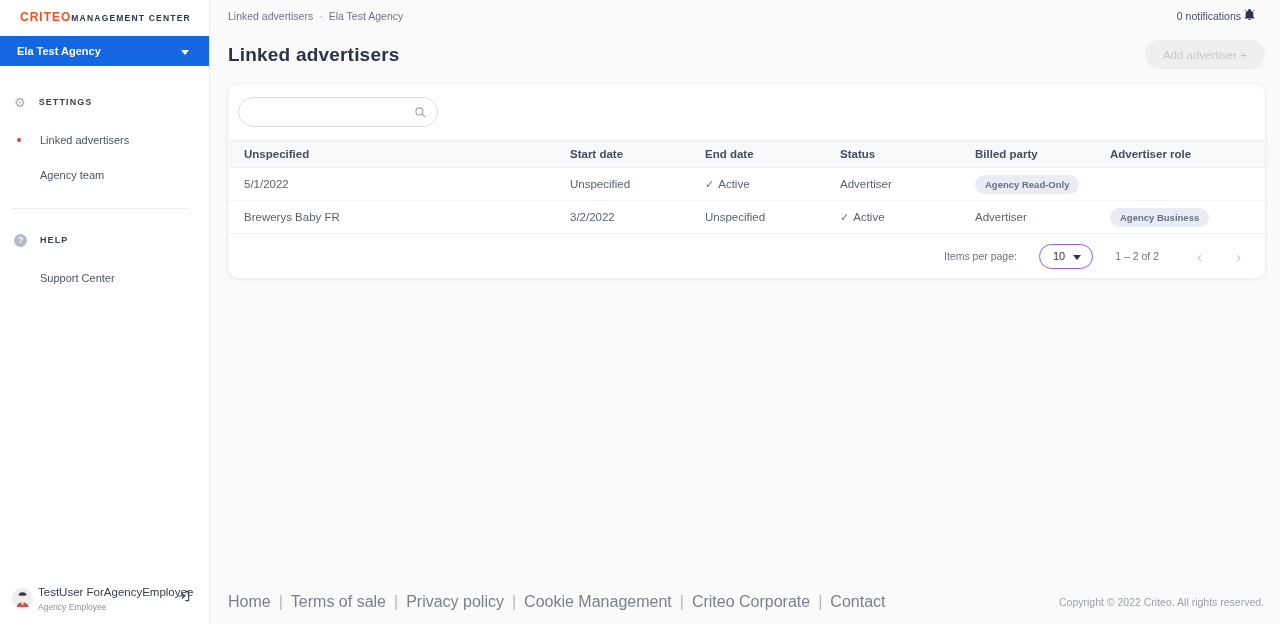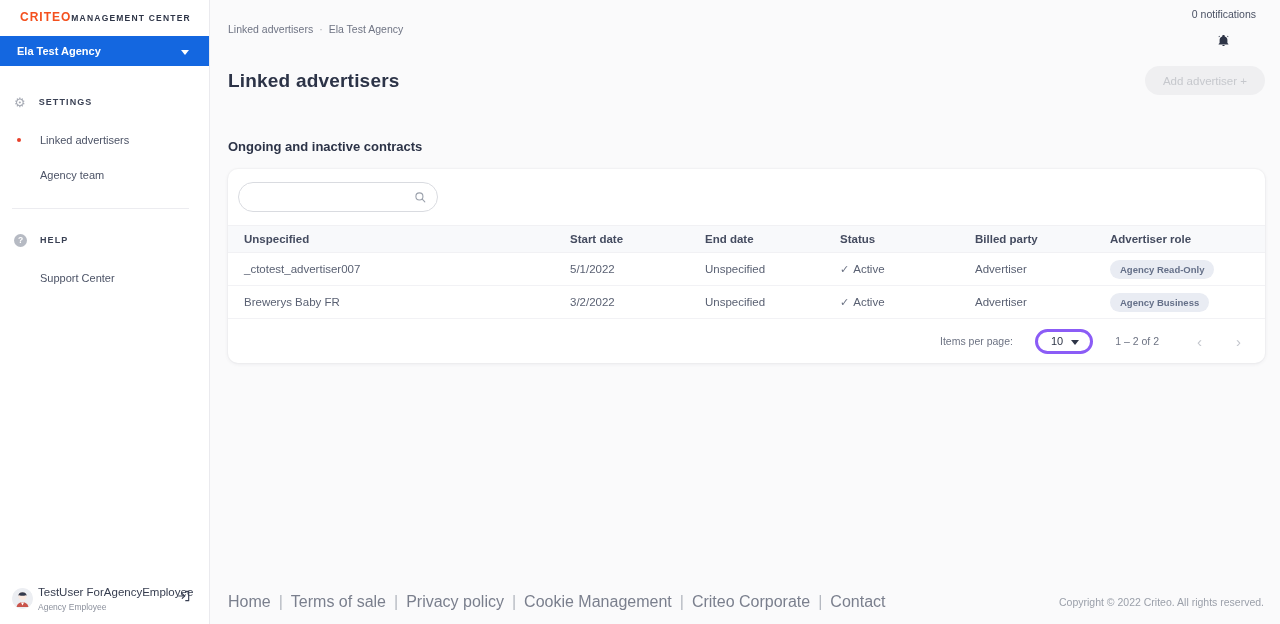--- a/index.html
+++ b/index.html
@@ -52,21 +52,21 @@
   .user-role { position: absolute; left: 38px; top: 16px; font-size: 8.5px; color: #8b909c; }
   .logout-btn { position: absolute; right: 18px; top: 3px; cursor: pointer; background: none; border: none; }
 
   
   .main { position: absolute; left: 210px; top: 0; right: 0; bottom: 0; }
 
   .topbar { display: flex; justify-content: space-between; align-items: center; padding: 8px 24px 0 18px; }
   .breadcrumb { font-size: 10.5px; color: #6f7484; display: flex; gap: 6px; align-items: center; }
   .breadcrumb .crumb { cursor: pointer; }
   .breadcrumb .sep { color: #a7abb3; }
-  .notifications { display: flex; align-items: center; gap: 14px; font-size: 10.5px; color: #4a5164; cursor: pointer; flex-direction: column; }
+  .notifications { display: flex; align-items: center; gap: 2px; font-size: 10.5px; color: #4a5164; cursor: pointer; }
 
   .page-head { display: flex; justify-content: space-between; align-items: center; padding: 17px 15px 0 18px; }
   .page-title { font-size: 19px; font-weight: 600; color: #2c3347; letter-spacing: 0.2px; }
   .btn-pill {
     border: none; border-radius: 15px; height: 29px; padding: 0 18px;
     font-size: 11.5px; font-family: inherit; cursor: pointer;
   }
   .btn-disabled { background: #efeff1; color: #c6c8cd; }
 
   .section-title { margin: 44px 0 0 18px; font-size: 13px; font-weight: 700; color: #2c3347; }
@@ -93,21 +93,21 @@
   .trow { height: 33px; border-bottom: 1px solid #f2f2f5; font-size: 11.5px; color: #5a6173; }
   .check { color: #6a7183; margin-right: 4px; font-size: 11px; }
   .badge {
     display: inline-block; background: #e9ecf3; color: #657089;
     font-size: 9.5px; font-weight: 600; padding: 4px 10px; border-radius: 11px;
   }
 
   .pagination { display: flex; justify-content: flex-end; align-items: center; height: 44px; padding-right: 20px; gap: 12px; }
   .pg-label { font-size: 10.5px; color: #6d7383; }
   .pg-select {
-    display: flex; align-items: center; gap: 8px; border: 3px solid #8b5cf6; border-radius: 13px;
+    display: flex; align-items: center; gap: 8px; border: 1px solid #8b5cf6; border-radius: 13px;
     height: 25px; padding: 0 11px 0 13px; margin: 0 10px; font-size: 11px; color: #2e3547;
     background: #fff; cursor: pointer;
   }
   .pg-range { font-size: 10.5px; color: #6d7383; margin-right: 22px; }
   .pg-chevron { background: none; border: none; font-size: 15px; color: #c3c6cd; cursor: pointer; padding: 0 4px; line-height: 1; }
   .pg-chevron.prev { margin-right: 14px; }
 
   .footer {
     position: absolute; bottom: 13px; left: 18px; right: 16px;
     display: flex; justify-content: space-between; align-items: center;
@@ -199,21 +199,20 @@
         </svg>
       </span>
     </div>
   </div>
 
   <div class="page-head">
     <h1 class="page-title">Linked advertisers</h1>
     <button class="btn-pill btn-disabled">Add advertiser +</button>
   </div>
 
-  <h2 class="section-title">Ongoing and inactive contracts</h2>
 
   <section class="card">
     <div class="card-toolbar">
       <div class="search">
         <input type="text" style="">
         <span class="search-icon">
           <svg width="13" height="13" viewBox="0 0 24 24" fill="none" stroke="#9aa0ab" stroke-width="2" stroke-linecap="round">
             <circle cx="10" cy="10" r="6.5"></circle>
             <line x1="15.2" y1="15.2" x2="20" y2="20"></line>
           </svg>
@@ -224,21 +223,20 @@
     <div class="grid-row thead">
       <span>Unspecified</span>
       <span>Start date</span>
       <span>End date</span>
       <span>Status</span>
       <span>Billed party</span>
       <span>Advertiser role</span>
     </div>
 
     <div class="grid-row trow">
-      <span>_ctotest_advertiser007</span>
       <span>5/1/2022</span>
       <span>Unspecified</span>
       <span><span class="check">✓</span><span>Active</span></span>
       <span>Advertiser</span>
       <span><span class="badge">Agency Read-Only</span></span>
     </div>
 
     <div class="grid-row trow">
       <span>Brewerys Baby FR</span>
       <span>3/2/2022</span>

